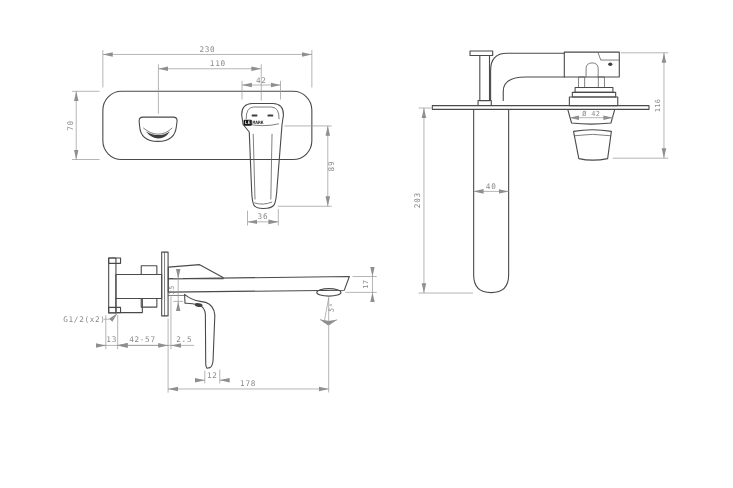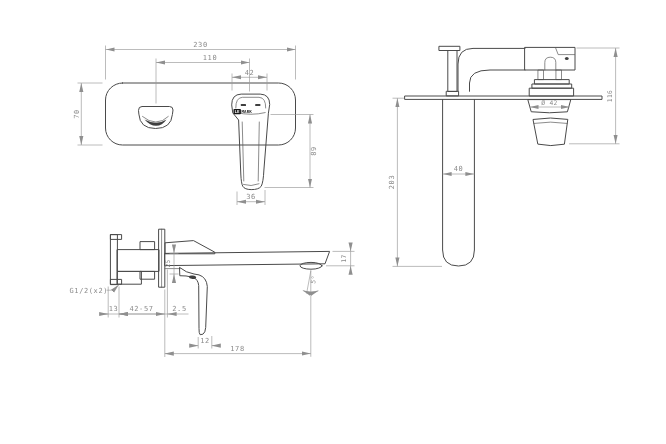--- a/index.html
+++ b/index.html
@@ -1,17 +1,17 @@
 <!DOCTYPE html>
 <html><head>
 <meta charset="utf-8">
 <style>
   html,body{margin:0;padding:0;background:#ffffff;}
   .canvas{position:relative;width:614px;height:444px;background:#ffffff;overflow:hidden;
-          font-family:"DejaVu Sans Mono","Liberation Mono",monospace;margin-left:12px;}
+          font-family:"DejaVu Sans Mono","Liberation Mono",monospace;}
   svg{position:absolute;left:0;top:0;}
   .obj{fill:none;stroke:#4a4a4a;stroke-width:1;stroke-linejoin:round;stroke-linecap:round;}
   .obj2{fill:none;stroke:#5a5a5a;stroke-width:.7;stroke-linejoin:round;stroke-linecap:round;}
   .solid{fill:#3f3f3f;stroke:none;}
   .dim{fill:none;stroke:#979797;stroke-width:.65;}
   .dtx{fill:#8a8a8a;font-size:7px;letter-spacing:.6px;}
   .dtx-s{fill:#8a8a8a;font-size:6.3px;letter-spacing:.3px;}
   .logo-tx{fill:#ffffff;font-size:4.2px;font-weight:bold;letter-spacing:0;}
   .logo-tx2{fill:#222222;font-size:4.2px;font-weight:bold;letter-spacing:0;}
 </style>

